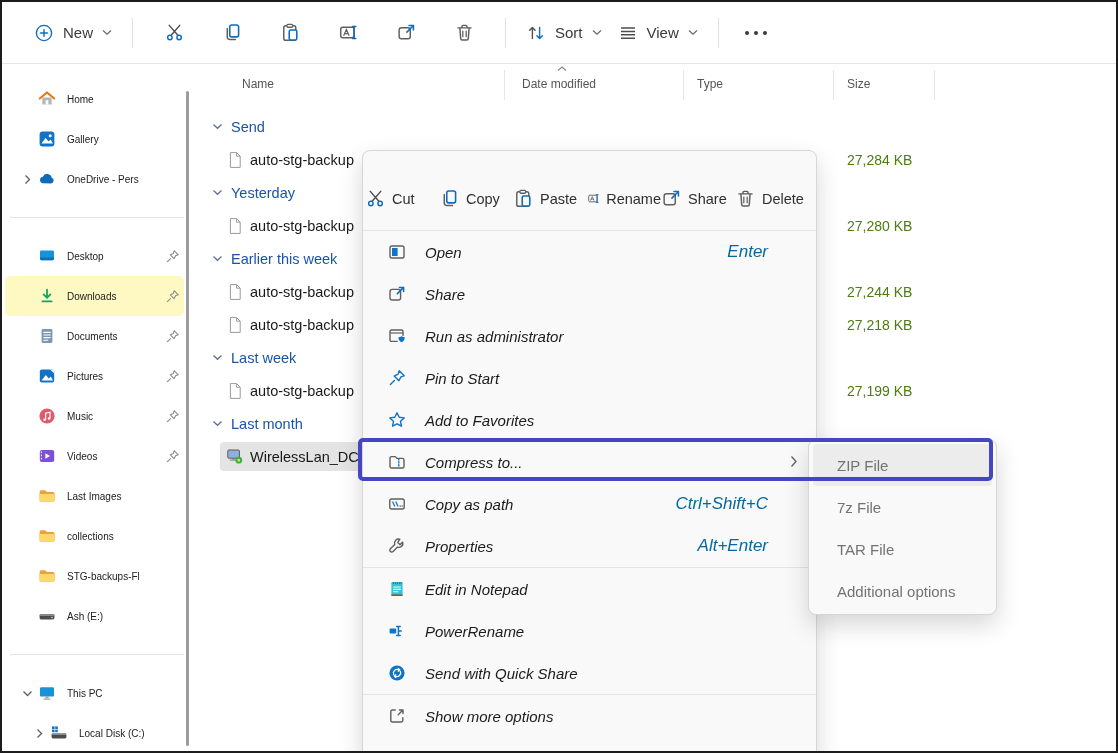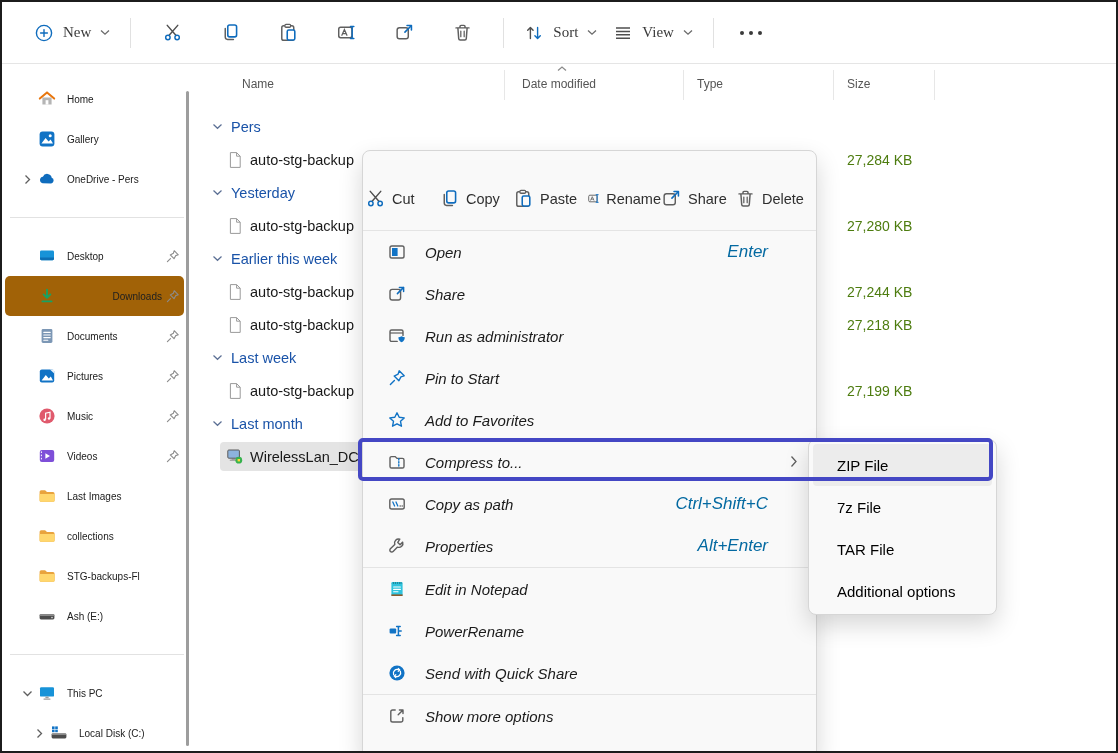--- a/index.html
+++ b/index.html
@@ -3,32 +3,32 @@
 <meta charset="utf-8">
 <style>
   * { margin:0; padding:0; box-sizing:border-box; }
   body { font-family:"Liberation Sans", sans-serif; background:#fff; }
   .window { position:relative; width:1118px; height:753px; background:#fff;
             border:2px solid #1c1c1c; overflow:hidden; font-size:15px; color:#1b1b1b; }
 
   
   .toolbar { position:absolute; top:0; left:0; right:0; height:62px;
              display:flex; align-items:center; padding-left:24px;
-             border-bottom:1px solid #e5e5e5; background:#fff;font-family:Liberation Serif, serif; }
+             border-bottom:1px solid #e5e5e5; background:#fff; }
   .tbtn { display:flex; align-items:center; gap:9px; color:#3a3a3a; cursor:default; padding:6px 8px; border-radius:4px; }
   .tsep { width:1px; height:30px; background:#e1e1e1; margin:0 12px; }
   .ticon { width:46px; height:40px; display:flex; align-items:center; justify-content:center; border-radius:4px; margin:0 6px; }
   .dots { letter-spacing:0; display:flex; gap:5px; align-items:center; padding:0 14px; }
   .dots i { width:4px; height:4px; border-radius:50%; background:#3a3a3a; }
 
   
   .sidebar { position:absolute; top:63px; left:0; width:196px; bottom:0; background:#fff; padding-top:14px; }
   .sitem { display:flex; align-items:center; height:40px; padding-left:12px; white-space:nowrap; overflow:hidden;
            border-radius:5px; margin:0 14px 0 3px; font-size:10px; color:#202020; }
-  .sitem.sel { background:#a16207;text-align:right; }
+  .sitem.sel { background:#fef9c3; }
   .chev { width:20px; flex:0 0 20px; display:flex; align-items:center; justify-content:center; }
   .sic { width:20px; flex:0 0 20px; display:flex; align-items:center; justify-content:center; margin-right:10px; }
   .slabel { flex:1 1 auto; overflow:hidden; }
   .pin { flex:0 0 20px; display:flex; align-items:center; justify-content:center; margin-right:2px; }
   .ssep { height:1px; background:#e2e2e2; margin:18px 14px 18px 8px; }
   .sscroll { position:absolute; left:184px; top:26px; width:3px; height:655px; background:#9d9d9d; border-radius:2px; }
 
   
   .main { position:absolute; left:196px; top:63px; right:2px; bottom:0; background:#fff; }
   .colhead { position:absolute; top:0; left:0; right:0; height:38px; display:flex; font-size:12px; color:#555; }
@@ -61,21 +61,21 @@
   .mi { position:relative; display:flex; align-items:center; height:42px; padding:0 48px 0 14px; font-size:15px; color:#1b1b1b;font-style:italic; }
   .mi .ic { width:20px; height:20px; margin:0 18px 0 10px; flex:0 0 20px; }
   .mi .lbl { flex:1 1 auto; white-space:nowrap; }
   .mi .sc { color:#0369a1; font-size:17px; white-space:nowrap; }
   .mi .subchev { position:absolute; right:18px; top:14px; }
 
   
   .smenu { position:absolute; left:806px; top:437px; width:189px; height:176px;
            background:#f9f9f9; border:1px solid #d6d6d6; border-radius:8px;
            box-shadow:0 10px 24px rgba(0,0,0,.16); z-index:12; padding:4px 0; }
-  .smi { height:42px; display:flex; align-items:center; padding-left:24px; font-size:15px; color:#000000; margin:0 4px; border-radius:4px; }
+  .smi { height:42px; display:flex; align-items:center; padding-left:24px; font-size:15px; color:#737373; margin:0 4px; border-radius:4px; }
   .smi.hl { background:#ececec; }
 
   
   .annot { position:absolute; left:356px; top:436px; width:635px; height:43px;
            border:4px solid #4447c4; border-radius:5px; z-index:20; pointer-events:none; }
   svg { display:block; }
 </style>
 </head>
 <body>
 
@@ -434,21 +434,21 @@
           <span class="cdiv"></span>
         </div>
     </div>
 
     <div class="rows">
 
       <div class="grow">
         <svg width="11" height="7" viewBox="0 0 11 7">
             <path d="M1.5 1.5 5.5 5.3 9.5 1.5" fill="none" stroke="#5b6f94" stroke-width="1.2"></path>
           </svg>
-        <span>Pers</span>
+        <span>Send</span>
       </div>
       <div class="frow">
         <svg class="fic" viewBox="0 0 20 20">
             <path d="M5.4 2.6h6.2l3.6 3.6v11.2H5.4z" fill="#fff" stroke="#9a9a9a"></path>
             <path d="M11.6 2.6v3.6h3.6" fill="none" stroke="#9a9a9a"></path>
           </svg>
         <span class="fname">auto-stg-backup</span>
         <span class="fsize">27,284 KB</span>
       </div>
 

